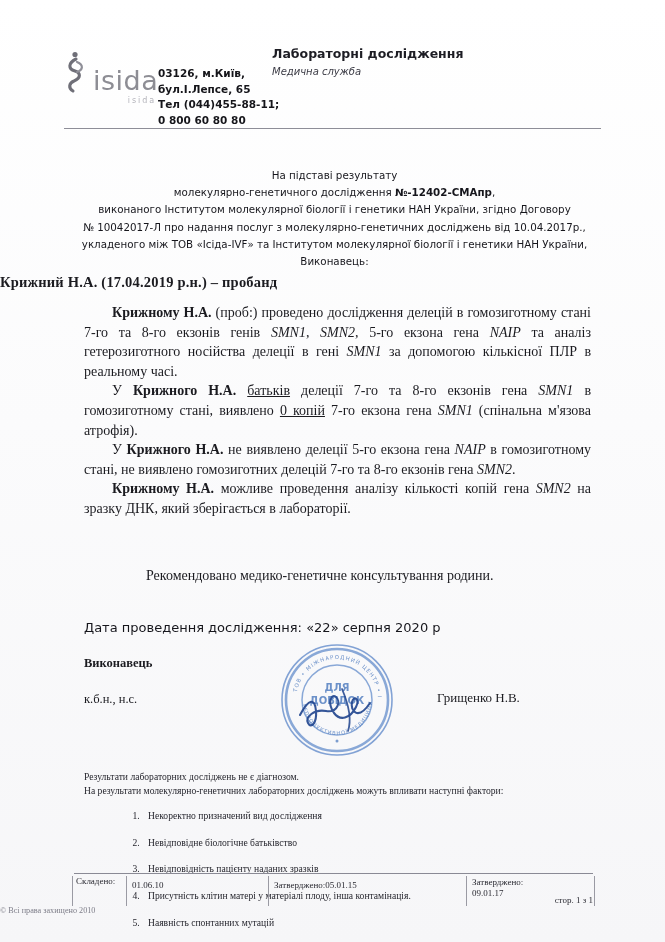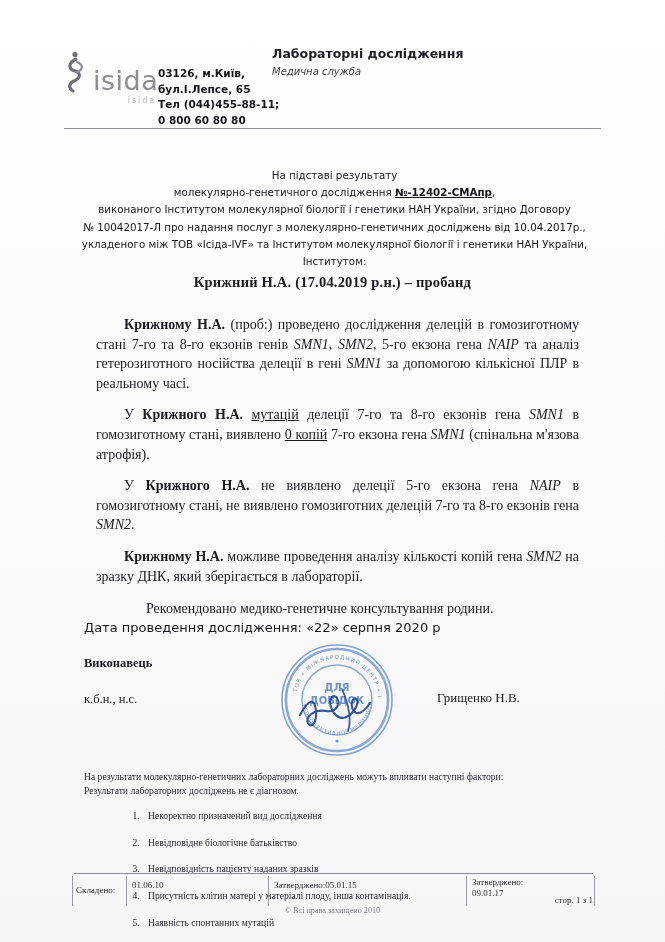--- a/index.html
+++ b/index.html
@@ -102,58 +102,56 @@
   .intro {
     position: absolute;
     left: 72px; right: 68px;
     top: 167px;
     text-align: center;
     font-family: "DejaVu Sans", sans-serif;
     font-size: 10.3px;
     line-height: 17.2px;
     color: #16161c;
   }
-  .intro .u { text-decoration: underline; font-weight: bold; text-align: right; }
+  .intro .u { font-weight: bold; text-align: right; }
 
   
   .proband {
     position: absolute;
     left: 0; right: 0;
     top: 274px;
-    text-align: center;
     font-weight: bold;
     font-size: 14.5px;
     letter-spacing: .2px;
   }
 
   
   .body-text {
     position: absolute;
     left: 84px; right: 74px;
     top: 303px;
     font-size: 14px;
     line-height: 19.6px;
     text-align: justify;
     text-justify: inter-word;
   }
   .body-text p {
-    margin: 12px;
+    margin: 0;
     text-indent: 28px;
   }
   .body-text b { font-weight: bold; }
   .body-text i { font-style: italic; }
   .body-text .ul { text-decoration: underline; }
 
   .recommend {
     position: absolute;
     left: 84px; right: 74px;
     top: 568px;
     font-size: 14px;
     text-indent: 62px;
-    margin-top: 33px;
   }
 
   
   .date-line {
     position: absolute;
     left: 84px;
     top: 620px;
     font-family: "DejaVu Sans", sans-serif;
     font-size: 13px;
     color: #16161c;
@@ -218,37 +216,37 @@
     background: #8a8a95;
   }
   .footer {
     position: absolute;
     left: 74px; right: 72px;
     top: 876px;
     height: 30px;
     font-size: 9px;
     color: #2a2a32;
   }
-  .footer .f-made { position: absolute; left: 2px; top: 9px; }
+  .footer .f-made { position: absolute; left: 2px; top: 0; }
   .footer .f-made-date { position: absolute; left: 58px; top: 4px; }
   .footer .f-approved { position: absolute; left: 200px; top: 4px; }
   .footer .f-rev { position: absolute; left: 398px; top: 1px; }
   .footer .f-rev-date { position: absolute; left: 398px; top: 12px; }
   .footer .f-page { position: absolute; right: 0px; top: 19px; }
   .footer .vdiv {
     position: absolute;
     top: 0; bottom: 0;
     width: 1px;
     background: #9a9aa3;
   }
   .copyright {
     position: absolute;
     left: 0; right: 0;
     top: 906px;
-    text-align: center;
+    text-align: left;
     font-size: 8.2px;
     color: #7d7d88;
   }
 </style>
 </head>
 <body>
 
 <div class="page layer">
 
   <div class="header">
@@ -276,30 +274,30 @@
     <div class="svc-sub">Медична служба</div>
   </div>
   <div class="header-rule"></div>
 
   <div class="intro">
     <div>На підставі результату</div>
     <div><span>молекулярно-генетичного дослідження </span><span class="u">№-12402-СМАпр</span><span>,</span></div>
     <div>виконаного Інститутом молекулярної біології і генетики НАН України, згідно Договору</div>
     <div>№ 10042017-Л про надання послуг з молекулярно-генетичних  досліджень від 10.04.2017р.,</div>
     <div>укладеного між ТОВ «Ісіда-IVF» та Інститутом молекулярної біології і генетики НАН України,</div>
-    <div>Інститутом:</div>
+    <div>Виконавець:</div>
   </div>
 
   <div class="proband">Крижний Н.А. (17.04.2019 р.н.) – пробанд</div>
 
   <div class="body-text">
 
     <p><b>Крижному Н.А.</b><span> (проб:) проведено дослідження делецій в гомозиготному стані 7-го та 8-го екзонів генів </span><i>SMN1</i><span>, </span><i>SMN2</i><span>, 5-го екзона гена </span><i>NAIP</i><span> та аналіз гетерозиготного носійства делеції в гені </span><i>SMN1</i><span> за допомогою кількісної ПЛР в реальному часі.</span></p>
 
-    <p><span>У </span><b>Крижного Н.А.</b><span> </span><span class="ul">мутацій</span><span> делеції 7-го та 8-го екзонів гена </span><i>SMN1</i><span> в гомозиготному стані, виявлено </span><span class="ul">0 копій</span><span> 7-го екзона гена </span><i>SMN1</i><span> (спінальна м'язова атрофія).</span></p>
+    <p><span>У </span><b>Крижного Н.А.</b><span> </span><span class="ul">батьків</span><span> делеції 7-го та 8-го екзонів гена </span><i>SMN1</i><span> в гомозиготному стані, виявлено </span><span class="ul">0 копій</span><span> 7-го екзона гена </span><i>SMN1</i><span> (спінальна м'язова атрофія).</span></p>
 
     <p><span>У </span><b>Крижного Н.А.</b><span> не виявлено делеції 5-го екзона гена </span><i>NAIP</i><span> в гомозиготному стані, не виявлено гомозиготних делецій 7-го та 8-го екзонів гена </span><i>SMN2</i><span>.</span></p>
 
     <p><b>Крижному Н.А.</b><span> можливе проведення аналізу кількості копій гена </span><i>SMN2</i><span> на зразку ДНК, який зберігається в лабораторії.</span></p>
 
   </div>
 
   <div class="recommend">Рекомендовано медико-генетичне консультування родини.</div>
 
   <div class="date-line">Дата проведення дослідження: «22» серпня 2020 р</div>
@@ -327,22 +325,22 @@
       <circle cx="59" cy="100" r="1.5" fill="#5d86c4" opacity=".8"></circle>
 
       <path d="M22 74 C31 57, 37 57, 38 70 C39 82, 33 88, 30 82 C27 76, 36 68, 48 70
                C60 72, 63 60, 58 56 C53 52, 49 62, 56 72 C62 80, 72 78, 78 66
                C82 58, 76 54, 74 61 C72 70, 80 80, 92 62" fill="none" stroke="#23478f" stroke-width="2.1" stroke-linecap="round" opacity=".92"></path>
       <path d="M64 48 C70 62, 74 78, 70 90" fill="none" stroke="#23478f" stroke-width="1.8" stroke-linecap="round" opacity=".88"></path>
     </svg>
   </div>
 
   <div class="notes">
+    <p class="nline">Результати  лабораторних досліджень не є діагнозом.</p>
     <p class="nline">На результати молекулярно-генетичних лабораторних досліджень можуть впливати наступні фактори:</p>
-    <p class="nline">Результати  лабораторних досліджень не є діагнозом.</p>
     <ol>
       <li>Некоректно призначений вид дослідження</li>
       <li>Невідповідне біологічне батьківство</li>
       <li>Невідповідність пацієнту наданих зразків</li>
       <li>Присутність клітин матері у матеріалі плоду, інша контамінація.</li>
       <li>Наявність спонтанних мутацій</li>
     </ol>
   </div>
 
   <div class="footer-rule"></div>

